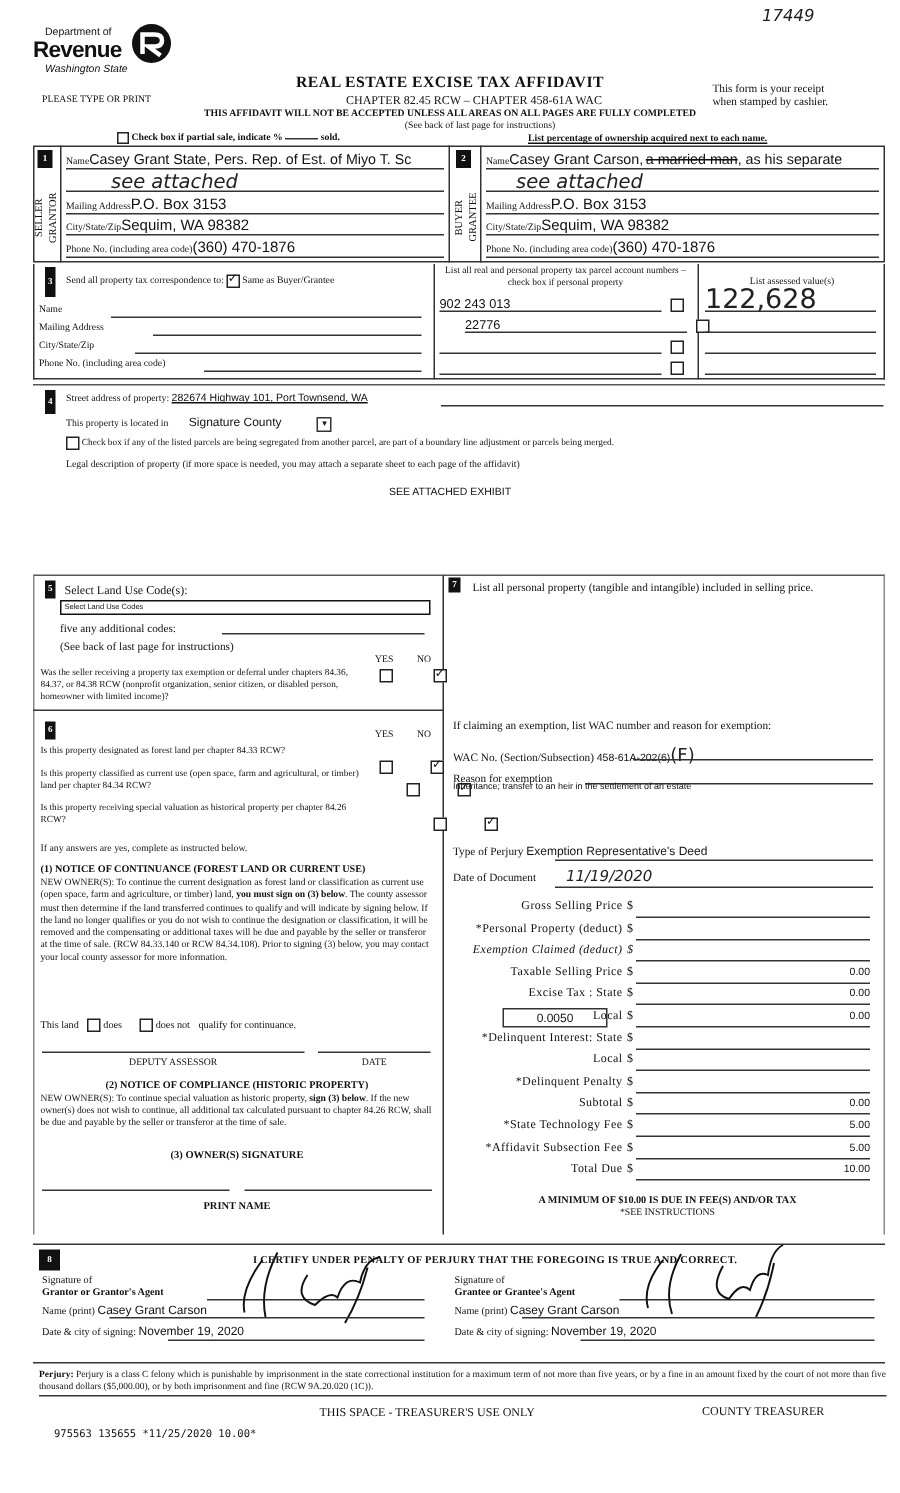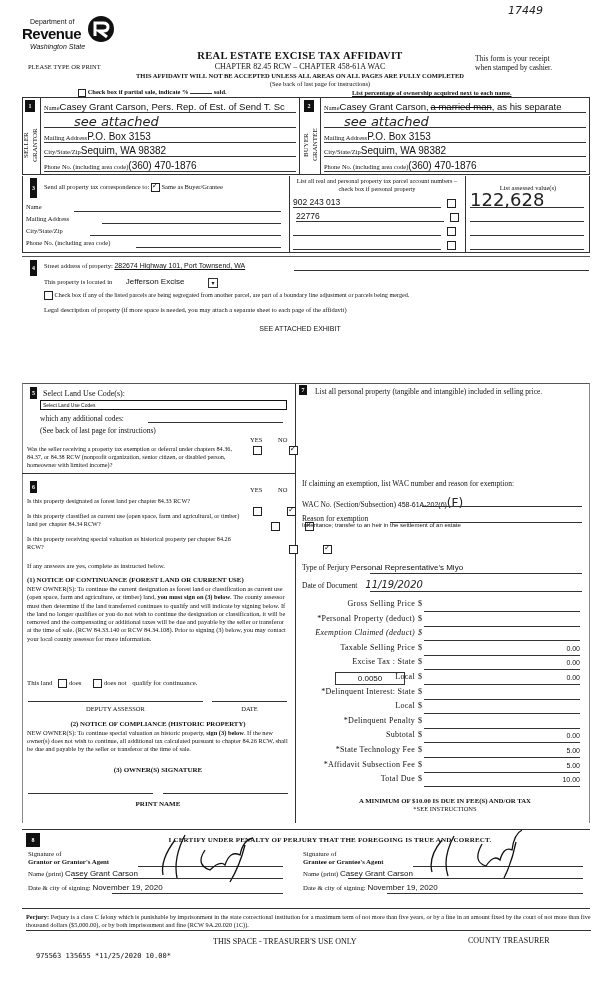--- a/index.html
+++ b/index.html
@@ -36,21 +36,21 @@
   <div class="abs sans bold" style="left:0;top:11px;font-size:15px;letter-spacing:-0.5px;">Revenue</div>
   <div class="abs sans" style="left:8px;top:29px;font-size:7px;font-style:italic;">Washington State</div>
   <svg class="abs" style="left:64px;top:0;" width="30" height="30" viewBox="0 0 30 30">
     <circle cx="15" cy="15" r="13" fill="#111"></circle>
     <path d="M9 22 L9 9 L17 9 Q22 9 22 13 Q22 17 17 17 L13 17 L21 23" stroke="#fff" stroke-width="3" fill="none"></path>
   </svg>
 </div>
 
 <div class="abs" style="left:28px;top:63px;font-size:6.5px;">PLEASE TYPE OR PRINT</div>
 <div class="abs bold center" style="left:160px;top:50px;width:280px;font-size:10.5px;letter-spacing:0.3px;">REAL ESTATE EXCISE TAX AFFIDAVIT</div>
-<div class="abs center" style="left:160px;top:62px;width:280px;font-size:8px;">CHAPTER 82.45 RCW – CHAPTER 458-61A WAC</div>
+<div class="abs center" style="left:176px;top:62px;width:280px;font-size:8px;">CHAPTER 82.45 RCW – CHAPTER 458-61A WAC</div>
 <div class="abs" style="left:475px;top:54px;font-size:7.5px;">This form is your receipt</div>
 <div class="abs" style="left:475px;top:63px;font-size:7.5px;">when stamped by cashier.</div>
 <div class="abs bold center" style="left:80px;top:72px;width:440px;font-size:6.5px;">THIS AFFIDAVIT WILL NOT BE ACCEPTED UNLESS ALL AREAS ON ALL PAGES ARE FULLY COMPLETED</div>
 <div class="abs center" style="left:220px;top:80px;width:200px;font-size:6.5px;">(See back of last page for instructions)</div>
 <div class="abs bold" style="left:78px;top:88px;font-size:6.5px;">
   <span class="box" style="width:8px;height:8px;"></span>
   <span>Check box if partial sale, indicate %</span>
   <span style="display:inline-block;width:22px;border-bottom:1px solid #333;"></span>
   <span>sold.</span>
 </div>
@@ -58,21 +58,21 @@
 
 
 <div class="abs" style="left:22px;top:97px;width:568px;height:78px;border:1px solid #333;"></div>
 <div class="abs" style="left:299px;top:97px;width:1px;height:78px;background:#333;"></div>
 
 <div class="abs secnum" style="left:25px;top:100px;">1</div>
 <div class="abs vlab" style="left:22px;top:125px;width:20px;height:40px;line-height:9px;"><span>SELLER</span> <span>GRANTOR</span></div>
 <div class="abs" style="left:40px;top:97px;width:1px;height:78px;background:#333;"></div>
 
 <div class="abs line" style="left:44px;top:101px;width:252px;height:12px;">
-  <span class="lbl">Name</span><span class="fld" style="font-size:9.5px;white-space:nowrap;">Casey Grant Carson, Pers. Rep. of Est. of Send T. Sc</span>
+  <span class="lbl">Name</span><span class="fld" style="font-size:9.5px;white-space:nowrap;">Casey Grant State, Pers. Rep. of Est. of Miyo T. Sc</span>
 </div>
 <div class="abs line" style="left:44px;top:114px;width:252px;height:14px;">
   <span class="hand" style="font-size:13px;margin-left:30px;">see attached</span>
 </div>
 <div class="abs line" style="left:44px;top:131px;width:252px;height:12px;">
   <span class="lbl">Mailing Address</span><span class="fld">P.O. Box 3153</span>
 </div>
 <div class="abs line" style="left:44px;top:145px;width:252px;height:12px;">
   <span class="lbl">City/State/Zip</span><span class="fld">Sequim, WA  98382</span>
 </div>
@@ -115,55 +115,55 @@
 <div class="abs" style="left:26px;top:215px;width:255px;height:11px;font-size:6.5px;"><span>Mailing Address</span><div class="abs line" style="left:76px;right:0;top:0;height:9px;"></div></div>
 <div class="abs" style="left:26px;top:227px;width:255px;height:11px;font-size:6.5px;"><span>City/State/Zip</span><div class="abs line" style="left:64px;right:0;top:0;height:9px;"></div></div>
 <div class="abs" style="left:26px;top:239px;width:255px;height:11px;font-size:6.5px;"><span>Phone No. (including area code)</span><div class="abs line" style="left:110px;right:0;top:0;height:9px;"></div></div>
 
 <div class="abs center" style="left:291px;top:177px;width:172px;font-size:6.3px;line-height:8px;">List all real and personal property tax parcel account numbers – check box if personal property</div>
 <div class="abs center" style="left:468px;top:184px;width:120px;font-size:6.5px;">List assessed value(s)</div>
 
 <div id="parcel-rows">
     <div class="abs" style="left: 293px; top: 197px; width: 170px; height: 12px;"><div class="abs line sans" style="left:0;top:0;width:148px;height:11px;font-size:8.5px;line-height:10px;">902 243 013</div><span class="abs box" style="left:154px;top:2px;"></span></div>
     <div class="abs line hand" style="left: 470px; top: 194px; width: 114px; height: 14px; font-size: 18px; line-height: 12px; font-style: normal;">122,628</div>
-    <div class="abs" style="left: 296px; top: 211px; width: 170px; height: 12px;"><div class="abs line sans" style="left:0;top:0;width:148px;height:11px;font-size:8.5px;line-height:10px;">22776</div><span class="abs box" style="left:154px;top:2px;"></span></div>
+    <div class="abs" style="left: 310px; top: 211px; width: 170px; height: 12px;"><div class="abs line sans" style="left:0;top:0;width:148px;height:11px;font-size:8.5px;line-height:10px;">22776</div><span class="abs box" style="left:154px;top:2px;"></span></div>
     <div class="abs line hand" style="left: 470px; top: 208px; width: 114px; height: 14px; font-size: 12px; line-height: 12px; font-style: normal;"></div>
     <div class="abs" style="left: 293px; top: 225px; width: 170px; height: 12px;"><div class="abs line sans" style="left:0;top:0;width:148px;height:11px;font-size:8.5px;line-height:10px;"></div><span class="abs box" style="left:154px;top:2px;"></span></div>
     <div class="abs line hand" style="left: 470px; top: 222px; width: 114px; height: 14px; font-size: 12px; line-height: 12px; font-style: normal;"></div>
     <div class="abs" style="left: 293px; top: 239px; width: 170px; height: 12px;"><div class="abs line sans" style="left:0;top:0;width:148px;height:11px;font-size:8.5px;line-height:10px;"></div><span class="abs box" style="left:154px;top:2px;"></span></div>
     <div class="abs line hand" style="left: 470px; top: 236px; width: 114px; height: 14px; font-size: 12px; line-height: 12px; font-style: normal;"></div>
   </div>
 
 
 <div class="abs" style="left:22px;top:256px;width:568px;height:1px;background:#555;"></div>
 <div class="abs secnum" style="left:30px;top:260px;width:7px;height:16px;">4</div>
 <div class="abs" style="left:44px;top:262px;width:545px;height:10px;font-size:6.5px;">
   <span>Street address of property:</span>
   <span class="sans" style="font-size:7px;text-decoration:underline;">282674 Highway 101, Port Townsend, WA</span>
   <div class="abs line" style="left:250px;right:0;top:0;height:9px;"></div>
 </div>
 <div class="abs" style="left:44px;top:277px;font-size:6.5px;">
   <span>This property is located in</span>
-  <span class="sans" style="font-size:8px;margin-left:12px;">Jefferson Excise</span>
+  <span class="sans" style="font-size:8px;margin-left:12px;">Signature County</span>
   <span style="display:inline-block;width:10px;height:10px;border:1px solid #333;margin-left:22px;text-align:center;font-size:6px;line-height:9px;vertical-align:middle;">▾</span>
 </div>
 <div class="abs" style="left:44px;top:291px;font-size:6.2px;white-space:nowrap;">
   <span class="box"></span>
   <span>Check box if any of the listed parcels are being segregated from another parcel, are part of a boundary line adjustment or parcels being merged.</span>
 </div>
 <div class="abs" style="left:44px;top:306px;font-size:6.5px;white-space:nowrap;">Legal description of property (if more space is needed, you may attach a separate sheet to each page of the affidavit)</div>
 <div class="abs sans center" style="left:200px;top:325px;width:200px;font-size:7px;">SEE ATTACHED EXHIBIT</div>
 
 
 <div class="abs" style="left:22px;top:383px;width:274px;height:440px;border-left:1px solid #888;border-right:1px solid #333;border-top:1px solid #555;"></div>
 <div class="abs secnum" style="left:30px;top:387px;width:7px;height:12px;">5</div>
 <div class="abs" style="left:43px;top:389px;font-size:8px;">Select Land Use Code(s):</div>
 <div class="abs sans" style="left:40px;top:400px;width:247px;height:10px;border:1px solid #111;font-size:5px;padding-left:2px;line-height:8px;">Select Land Use Codes</div>
 <div class="abs" style="left:40px;top:414px;width:243px;font-size:7.5px;">
-  <span>which any additional codes:</span>
+  <span>five any additional codes:</span>
   <div class="abs line" style="left:108px;right:0;top:0;height:9px;"></div>
 </div>
 <div class="abs" style="left:40px;top:426px;font-size:7.5px;">(See back of last page for instructions)</div>
 <div class="abs" style="left:250px;top:436px;font-size:6.5px;">YES</div>
 <div class="abs" style="left:278px;top:436px;font-size:6.5px;">NO</div>
 <div class="abs" style="left:27px;top:445px;width:210px;font-size:6.2px;line-height:8px;">Was the seller receiving a property tax exemption or deferral under chapters 84.36, 84.37, or 84.38 RCW (nonprofit organization, senior citizen, or disabled person, homeowner with limited income)?</div>
 <span class="abs box" style="left:253px;top:446px;"></span>
 <span class="abs box checked" style="left:278px;top:446px;"></span>
 
 <div class="abs" style="left:22px;top:473px;width:274px;height:1px;background:#333;"></div>
@@ -205,26 +205,26 @@
   <span class="sans" style="font-size:7px;">458-61A-202(6)</span><span class="hand" style="font-size:12px;font-style:normal;">(F)</span>
   <div class="abs line" style="left:120px;right:0;top:0;height:11px;"></div>
 </div>
 <div class="abs" style="left:302px;top:515px;width:280px;height:16px;font-size:7.5px;line-height:7px;">
   <div>Reason for exemption</div>
   <div class="sans" style="font-size:6px;">Inheritance; transfer to an heir in the settlement of an estate</div>
   <div class="abs line" style="left:88px;right:0;top:0;height:8px;"></div>
 </div>
 <div class="abs" style="left:302px;top:563px;width:280px;height:11px;font-size:7.5px;">
   <span>Type of Perjury</span>
-  <span class="sans" style="font-size:8px;">Personal Representative's Miyo</span>
+  <span class="sans" style="font-size:8px;">Exemption Representative's Deed</span>
   <div class="abs line" style="left:68px;right:0;top:0;height:11px;"></div>
 </div>
 <div class="abs" style="left:302px;top:579px;width:280px;height:13px;font-size:7.5px;">
   <span>Date of Document</span>
-  <span class="hand" style="font-size:10px;margin-left:6px;">11/19/2020</span>
+  <span class="hand" style="font-size:10px;margin-left:18px;">11/19/2020</span>
   <div class="abs line" style="left:68px;right:0;top:0;height:13px;"></div>
 </div>
 
 <div id="tax-rows">
     <div class="money-row" style="top: 599px;">
       <span class="ml">Gross Selling Price</span>
       <span class="ms">$</span>
       <span class="mv"></span>
     </div>
     <div class="money-row" style="top: 613.6px;">

